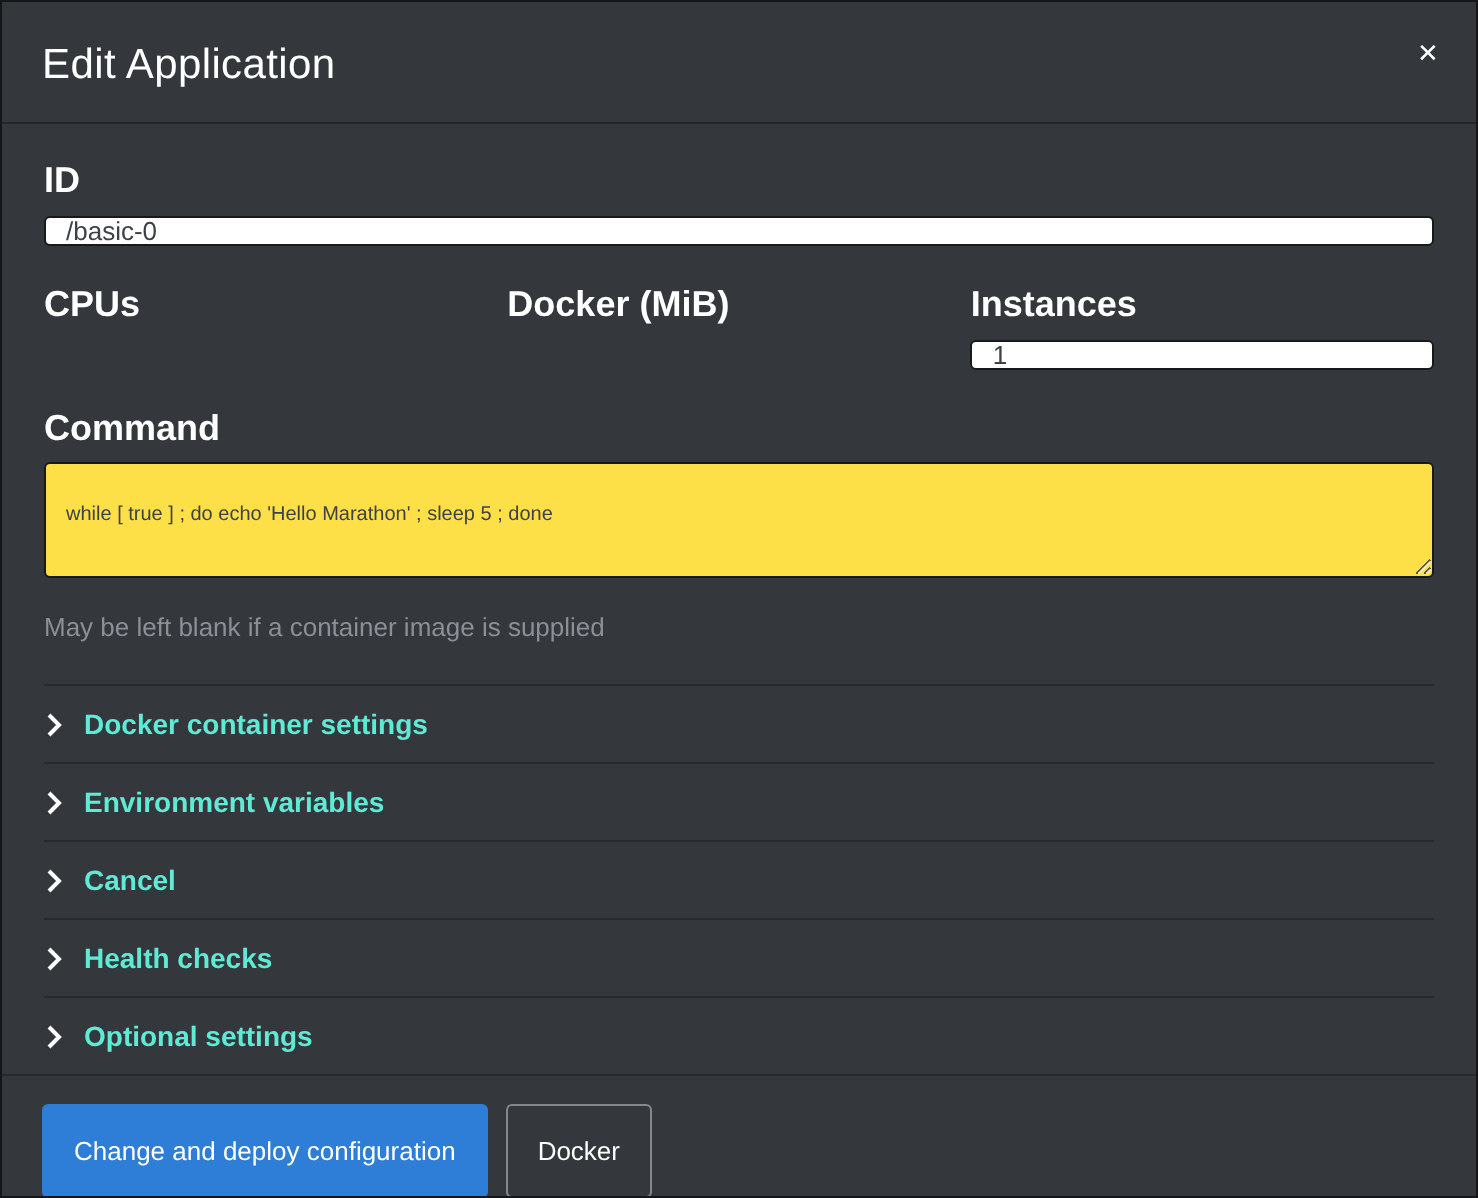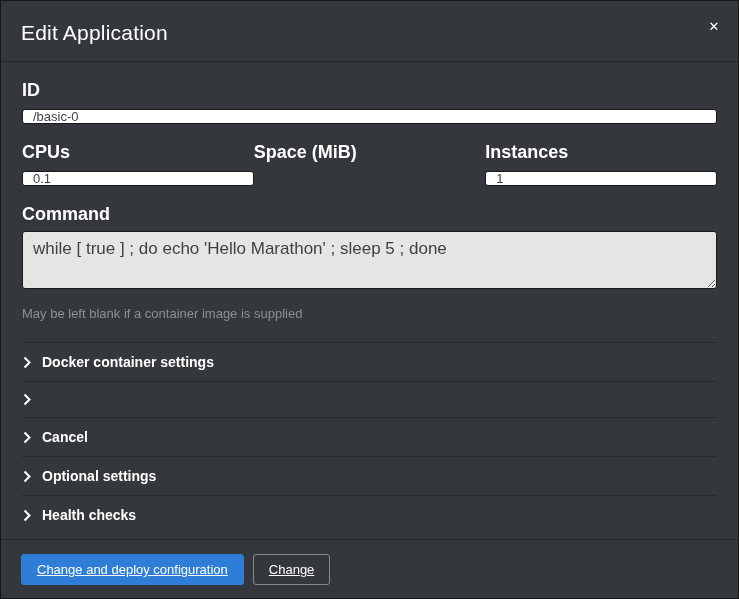--- a/index.html
+++ b/index.html
@@ -72,26 +72,26 @@
   }
   .field-row {
     display: flex;
     margin-bottom: 17px;
   }
   .field-col { flex: 1 1 0; }
   .textarea-input {
     display: block;
     width: 100%;
     height: 58px;
-    background: #e5e5e5;
+    background: #fde047;
     border: 1px solid #17191b;
     border-radius: 3px;
-    padding: 7px 10px;
-    font-family: "Liberation Sans", "DejaVu Sans", sans-serif;
-    font-size: 17px;
+    padding: 20px 10px;
+    font-family: "Liberation Sans", "DejaVu Sans", sans-serif;
+    font-size: 10px;
     color: #3e4247;
     outline: none;
     resize: both;
   }
   .help-text {
     color: #8b9096;
     font-size: 13px;
     margin-top: 17px;
   }
   
@@ -103,42 +103,41 @@
     border-top: 1px solid #26292d;
     cursor: pointer;
   }
   .chevron-icon {
     display: inline-flex;
     width: 8px;
     margin-right: 11px;
     margin-left: 1px;
   }
   .section-label {
-    color: #ffffff;
+    color: #5eead4;
     font-size: 14px;
     font-weight: 700;
   }
   
   .modal-footer {
     flex: 0 0 auto;
     border-top: 1px solid #26292d;
     padding: 14px 20px 13px 20px;
     display: flex;
     align-items: center;
     gap: 9px;
   }
   .btn {
-    height: 31px;
+    height: 47px;
     border-radius: 3px;
     font-family: "Liberation Sans", "DejaVu Sans", sans-serif;
     font-size: 13px;
     font-weight: 400;
     cursor: pointer;
     padding: 0 15px;
-    text-decoration: underline;
   }
   .btn-primary {
     background: #2e7ed8;
     border: 1px solid #2e7ed8;
     color: #ffffff;
   }
   .btn-default {
     background: transparent;
     border: 1px solid #85898e;
     color: #ffffff;
@@ -157,24 +156,23 @@
   <div class="modal-body">
 
     <div class="form-group">
       <label class="form-label">ID</label>
       <input class="text-input" type="text" value="/basic-0" style="">
     </div>
 
     <div class="field-row">
       <div class="field-col">
         <label class="form-label">CPUs</label>
-        <input class="text-input" type="text" value="0.1" style="">
       </div>
       <div class="field-col">
-        <label class="form-label">Space (MiB)</label>
+        <label class="form-label">Docker (MiB)</label>
       </div>
       <div class="field-col">
         <label class="form-label">Instances</label>
         <input class="text-input" type="text" value="1" style="">
       </div>
     </div>
 
     <div class="form-group" style="margin-bottom:0;">
       <label class="form-label">Command</label>
       <textarea class="textarea-input" style="">while [ true ] ; do echo 'Hello Marathon' ; sleep 5 ; done</textarea>
@@ -191,50 +189,51 @@
         </span>
         <span class="section-label">Docker container settings</span>
       </div>
 
       <div class="section-row">
         <span class="chevron-icon">
           <svg width="8" height="13" viewBox="0 0 8 13">
               <path d="M1.5 1.5l5 5-5 5" stroke="#ffffff" stroke-width="2" fill="none"></path>
             </svg>
         </span>
+        <span class="section-label">Environment variables</span>
       </div>
 
       <div class="section-row">
         <span class="chevron-icon">
           <svg width="8" height="13" viewBox="0 0 8 13">
               <path d="M1.5 1.5l5 5-5 5" stroke="#ffffff" stroke-width="2" fill="none"></path>
             </svg>
         </span>
         <span class="section-label">Cancel</span>
       </div>
 
       <div class="section-row">
         <span class="chevron-icon">
           <svg width="8" height="13" viewBox="0 0 8 13">
               <path d="M1.5 1.5l5 5-5 5" stroke="#ffffff" stroke-width="2" fill="none"></path>
             </svg>
         </span>
+        <span class="section-label">Health checks</span>
+      </div>
+
+      <div class="section-row">
+        <span class="chevron-icon">
+          <svg width="8" height="13" viewBox="0 0 8 13">
+              <path d="M1.5 1.5l5 5-5 5" stroke="#ffffff" stroke-width="2" fill="none"></path>
+            </svg>
+        </span>
         <span class="section-label">Optional settings</span>
-      </div>
-
-      <div class="section-row">
-        <span class="chevron-icon">
-          <svg width="8" height="13" viewBox="0 0 8 13">
-              <path d="M1.5 1.5l5 5-5 5" stroke="#ffffff" stroke-width="2" fill="none"></path>
-            </svg>
-        </span>
-        <span class="section-label">Health checks</span>
       </div>
 
     </div>
   </div>
 
   <div class="modal-footer">
     <button class="btn btn-primary">Change and deploy configuration</button>
-    <button class="btn btn-default">Change</button>
+    <button class="btn btn-default">Docker</button>
   </div>
 
 </div>
 
 </body></html>

